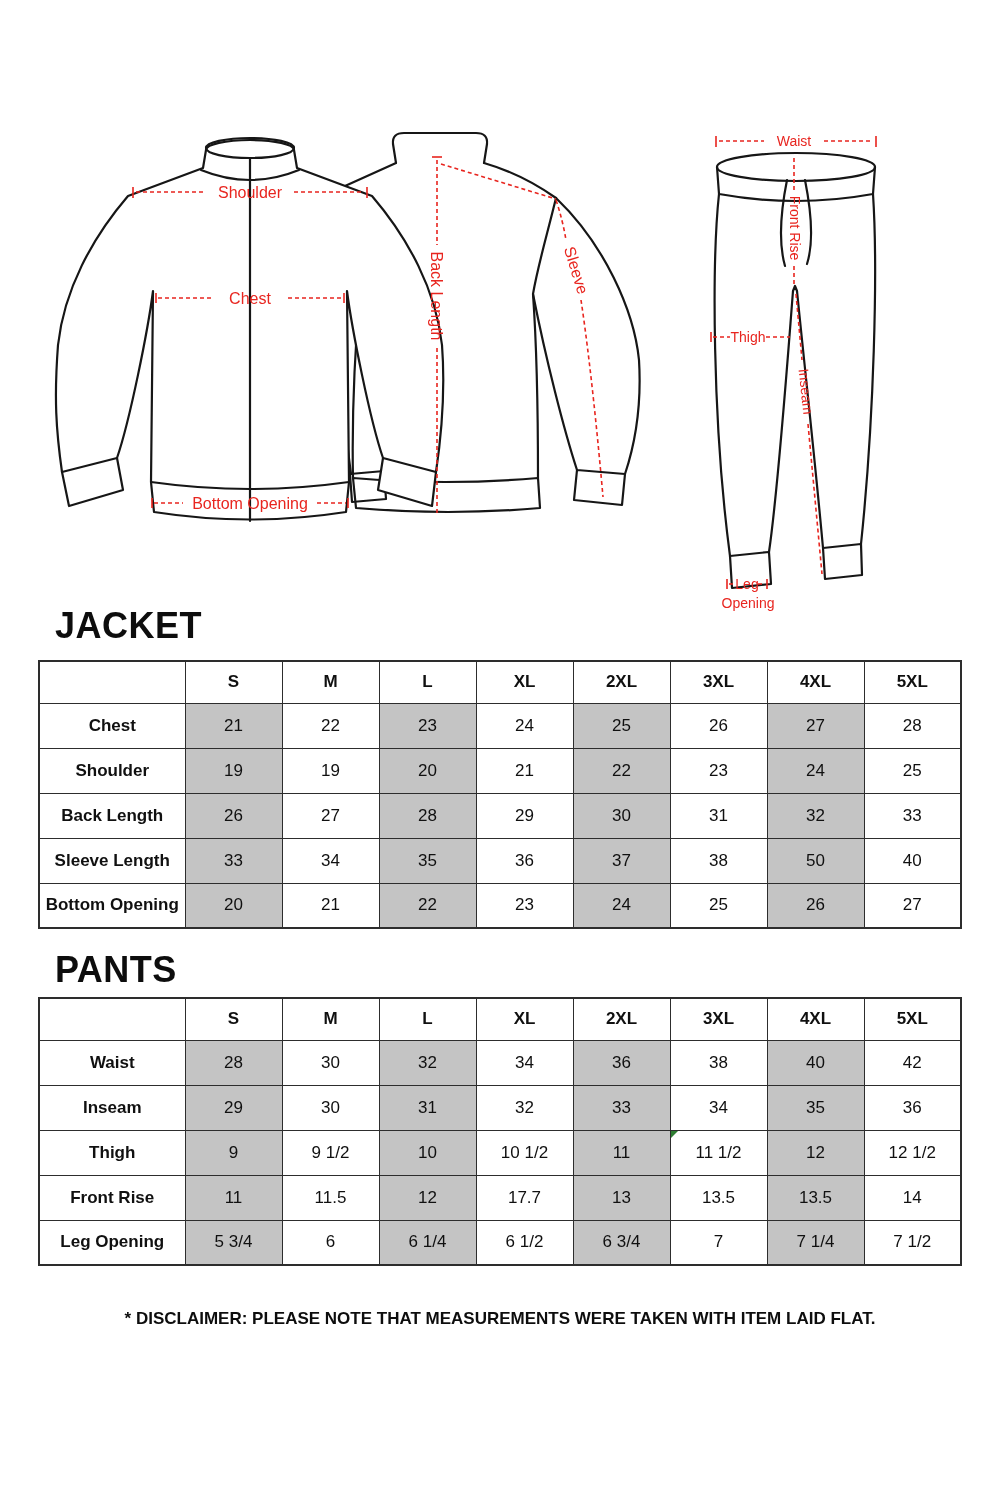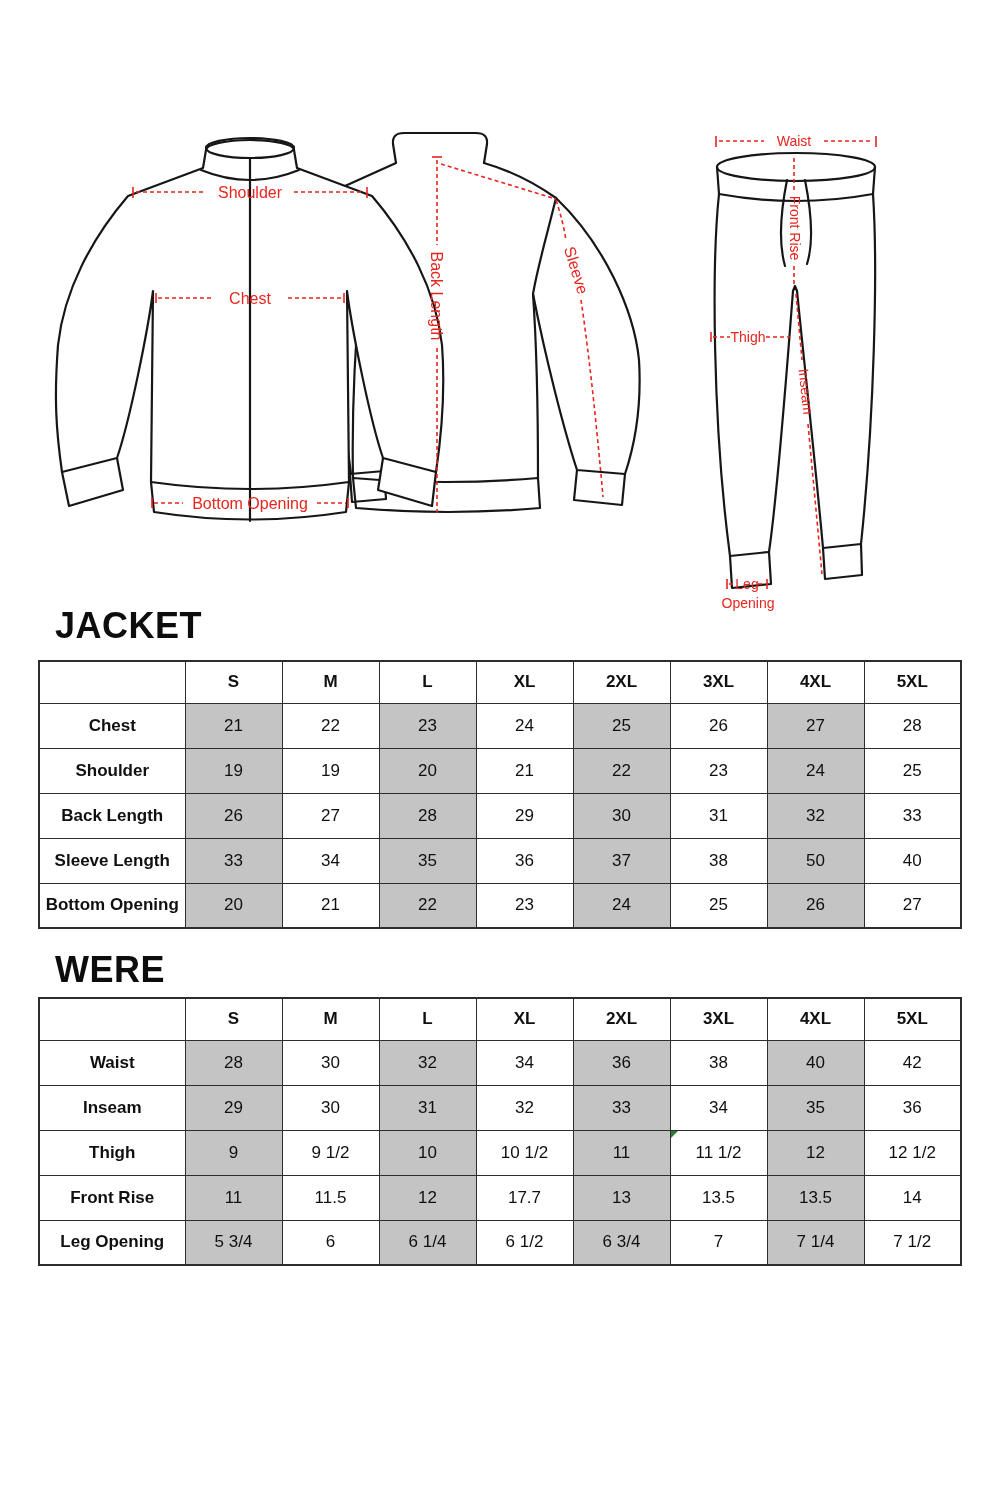--- a/index.html
+++ b/index.html
@@ -208,21 +208,21 @@
           <td class="shaded">22</td>
           <td>23</td>
           <td class="shaded">24</td>
           <td>25</td>
           <td class="shaded">26</td>
           <td>27</td>
         </tr>
       </tbody>
     </table>
 
-  <div class="sec-title" id="pants-title">WERE</div>
+  <div class="sec-title" id="pants-title">PANTS</div>
 
   <table class="size-table" id="pants-table">
       <colgroup>
         <col style="width: 146px;">
         <col style="width: 97px;">
         <col style="width: 97px;">
         <col style="width: 97px;">
         <col style="width: 97px;">
         <col style="width: 97px;">
         <col style="width: 97px;">
@@ -295,15 +295,16 @@
           <td>6 1/2</td>
           <td class="shaded">6 3/4</td>
           <td>7</td>
           <td class="shaded">7 1/4</td>
           <td>7 1/2</td>
         </tr>
       </tbody>
     </table>
 
   <div class="disclaimer">
+    <div>* DISCLAIMER: PLEASE NOTE THAT MEASUREMENTS WERE TAKEN WITH ITEM LAID FLAT.</div>
   </div>
 
 </div>
 
 </body></html>

